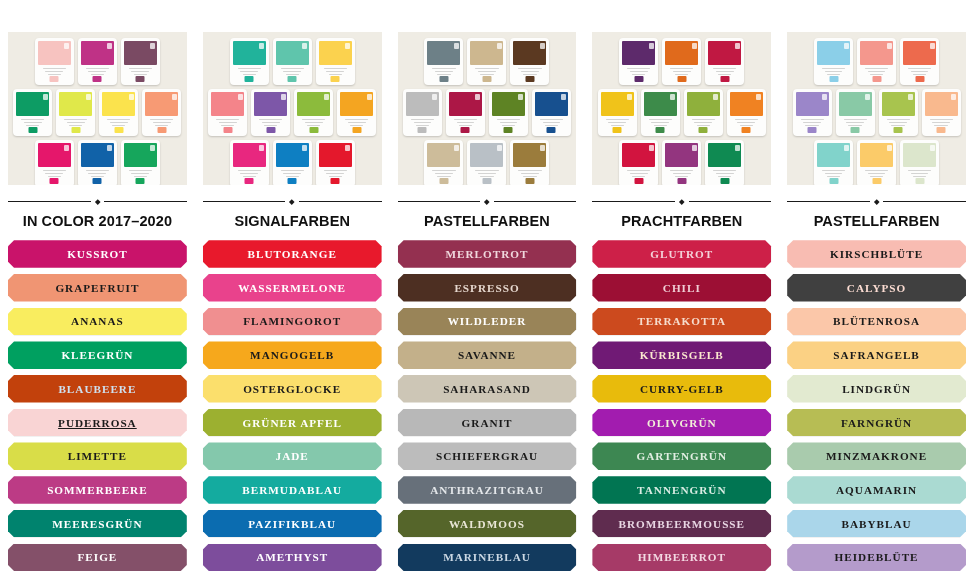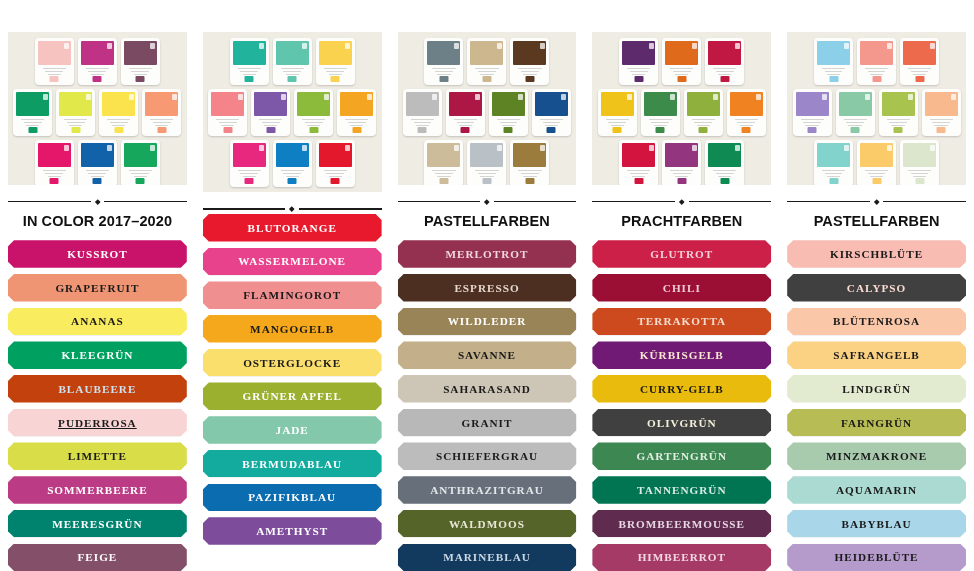--- a/index.html
+++ b/index.html
@@ -380,20 +380,21 @@
             </div>
             <div class="chip" style="background:#e4182c"></div>
           </div>
         </div>
       </div>
       <div class="divider">
         <span class="rule"></span>
         <span class="dot"></span>
         <span class="rule"></span>
       </div>
+      <div class="heading">SIGNALFARBEN</div>
       <div class="swatch-list">
         <div class="tag" style="background: rgb(232, 25, 44); color: rgb(255, 255, 255);">BLUTORANGE</div>
         <div class="tag" style="background: rgb(233, 66, 140); color: rgb(255, 255, 255);">WASSERMELONE</div>
         <div class="tag" style="background: rgb(240, 143, 144); color: rgb(26, 26, 26);">FLAMINGOROT</div>
         <div class="tag" style="background: rgb(246, 168, 28); color: rgb(26, 26, 26);">MANGOGELB</div>
         <div class="tag" style="background: rgb(251, 223, 108); color: rgb(26, 26, 26);">OSTERGLOCKE</div>
         <div class="tag" style="background: rgb(156, 176, 48); color: rgb(255, 255, 255);">GRÜNER APFEL</div>
         <div class="tag" style="background: rgb(132, 200, 172); color: rgb(255, 255, 255);">JADE</div>
         <div class="tag" style="background: rgb(20, 171, 159); color: rgb(255, 255, 255);">BERMUDABLAU</div>
         <div class="tag" style="background: rgb(11, 108, 176); color: rgb(255, 255, 255);">PAZIFIKBLAU</div>
@@ -622,21 +623,21 @@
         <span class="dot"></span>
         <span class="rule"></span>
       </div>
       <div class="heading">PRACHTFARBEN</div>
       <div class="swatch-list">
         <div class="tag" style="background: rgb(205, 32, 72); color: rgb(244, 210, 217);">GLUTROT</div>
         <div class="tag" style="background: rgb(156, 15, 52); color: rgb(240, 205, 213);">CHILI</div>
         <div class="tag" style="background: rgb(204, 74, 30); color: rgb(246, 220, 205);">TERRAKOTTA</div>
         <div class="tag" style="background: #701a75; color: rgb(251, 232, 207);">KÜRBISGELB</div>
         <div class="tag" style="background: rgb(232, 187, 12); color: rgb(26, 26, 26);">CURRY-GELB</div>
-        <div class="tag" style="background: #404040; color: rgb(242, 240, 217);">OLIVGRÜN</div>
+        <div class="tag" style="background: #a21caf; color: rgb(242, 240, 217);">OLIVGRÜN</div>
         <div class="tag" style="background: rgb(61, 135, 82); color: rgb(225, 238, 226);">GARTENGRÜN</div>
         <div class="tag" style="background: rgb(1, 117, 82); color: rgb(217, 236, 227);">TANNENGRÜN</div>
         <div class="tag" style="background: rgb(95, 44, 79); color: rgb(232, 214, 227);">BROMBEERMOUSSE</div>
         <div class="tag" style="background: rgb(166, 58, 103); color: rgb(243, 217, 227);">HIMBEERROT</div>
       </div>
     </div>
     <div class="column">
       <div class="photo" style="background: rgb(239, 236, 228);">
         <div class="pad-row r1">
           <div class="pad">

